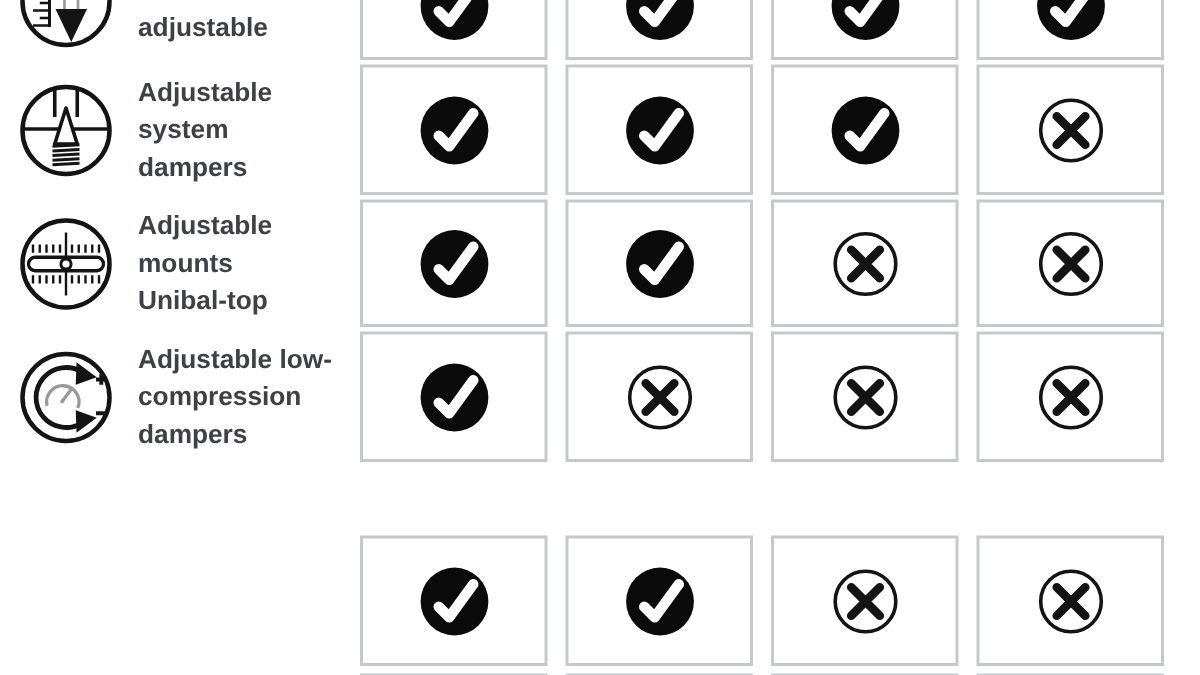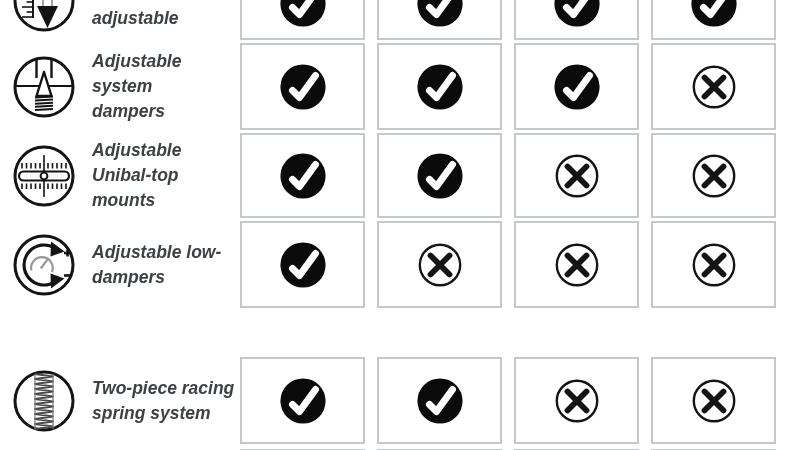--- a/index.html
+++ b/index.html
@@ -7,21 +7,20 @@
     width: 800px; height: 450px;
     overflow: hidden;
     background: #ffffff;
     font-family: "Liberation Sans", sans-serif;
   }
   .screen {
     position: relative;
     width: 800px; height: 450px;
     overflow: hidden;
     background: #ffffff;
-    font-style: italic;
   }
   .label-cell {
     position: absolute;
     left: 0; width: 240px;
     display: flex;
     align-items: center;
     box-sizing: border-box;
   }
   .icon-slot {
     flex: 0 0 62px;
@@ -171,22 +170,22 @@
           <line x1="17.5" y1="-13" x2="17.5" y2="-7.5" stroke="#141414" stroke-width="1.6"></line>
           <line x1="17.5" y1="7.5" x2="17.5" y2="13" stroke="#141414" stroke-width="1.6"></line>
           <line x1="22" y1="-13" x2="22" y2="-7.5" stroke="#141414" stroke-width="1.6"></line>
           <line x1="22" y1="7.5" x2="22" y2="13" stroke="#141414" stroke-width="1.6"></line>
           <rect x="-25" y="-4.5" width="50" height="9" rx="4.5" fill="#ffffff" stroke="#141414" stroke-width="2.2"></rect>
           <circle cx="0" cy="0" r="3.4" fill="#ffffff" stroke="#141414" stroke-width="2"></circle>
         </svg>
       </span>
       <span class="label-text">
         <span>Adjustable</span>
+        <span>mounts</span>
         <span>Unibal-top</span>
-        <span>mounts</span>
       </span>
     </div>
     <div class="cell" style="left: 240px; top: 133px; height: 85px;">
       <svg width="46" height="46" viewBox="-23 -23 46 46">
         <circle cx="0" cy="0" r="22.6" fill="#0b0b0b"></circle>
         <path d="M -10.5 3.5 L -3.5 10.5 L 12.5 -11.5" stroke="#ffffff" stroke-width="7" fill="none" stroke-linecap="round" stroke-linejoin="round"></path>
       </svg>
     </div>
     <div class="cell" style="left: 377px; top: 133px; height: 85px;">
       <svg width="46" height="46" viewBox="-23 -23 46 46">
@@ -216,20 +215,21 @@
           <line x1="20" y1="-12" x2="27" y2="-12" stroke="#141414" stroke-width="2.6"></line>
           <line x1="23.5" y1="-15.5" x2="23.5" y2="-8.5" stroke="#141414" stroke-width="2.6"></line>
           <line x1="20" y1="10.5" x2="27" y2="10.5" stroke="#141414" stroke-width="2.6"></line>
           <path d="M -12.6 5.5 A 10.8 10.8 0 1 1 7.9 7.0" stroke="#999999" stroke-width="2.2" fill="none"></path>
           <line x1="-2.5" y1="2.5" x2="4.5" y2="-6.8" stroke="#999999" stroke-width="2.2"></line>
           <circle cx="-2.5" cy="2.5" r="1.3" fill="#999999"></circle>
         </svg>
       </span>
       <span class="label-text">
         <span>Adjustable low-</span>
+        <span>compression</span>
         <span>dampers</span>
       </span>
     </div>
     <div class="cell" style="left: 240px; top: 221px; height: 87px;">
       <svg width="46" height="46" viewBox="-23 -23 46 46">
         <circle cx="0" cy="0" r="22.6" fill="#0b0b0b"></circle>
         <path d="M -10.5 3.5 L -3.5 10.5 L 12.5 -11.5" stroke="#ffffff" stroke-width="7" fill="none" stroke-linecap="round" stroke-linejoin="round"></path>
       </svg>
     </div>
     <div class="cell" style="left: 377px; top: 221px; height: 87px;">
@@ -242,34 +242,20 @@
       <svg width="46" height="46" viewBox="-23 -23 46 46">
         <circle cx="0" cy="0" r="20.2" fill="#ffffff" stroke="#141414" stroke-width="2.4"></circle>
         <path d="M -9.5 -9.5 L 9.5 9.5 M 9.5 -9.5 L -9.5 9.5" stroke="#141414" stroke-width="5.8" stroke-linecap="round"></path>
       </svg>
     </div>
     <div class="cell" style="left: 651px; top: 221px; height: 87px;">
       <svg width="46" height="46" viewBox="-23 -23 46 46">
         <circle cx="0" cy="0" r="20.2" fill="#ffffff" stroke="#141414" stroke-width="2.4"></circle>
         <path d="M -9.5 -9.5 L 9.5 9.5 M 9.5 -9.5 L -9.5 9.5" stroke="#141414" stroke-width="5.8" stroke-linecap="round"></path>
       </svg>
-    </div>
-    <div class="label-cell" style="top: 357px; height: 87px;">
-      <span class="icon-slot">
-        <svg width="62" height="62" viewBox="-31 -31 62 62" fill="none">
-          <circle cx="0" cy="0" r="29" stroke="#141414" stroke-width="3"></circle>
-          <path d="M -9 -27 L 9 -24.5 L -9 -22 L 9 -19.5 L -9 -17 L 9 -14.5 L -9 -12 L 9 -9.5 L -9 -7 L 9 -4.5 L -9 -2 L 9 0.5 L -9 3 L 9 5.5 L -9 8 L 9 10.5 L -9 13 L 9 15.5 L -9 18 L 9 20.5 L -9 23 L 9 25.5 L -9 28" stroke="#4b4b4b" stroke-width="1.8" fill="none" stroke-linejoin="round"></path>
-          <line x1="-9" y1="-27" x2="-9" y2="28" stroke="#777777" stroke-width="1.2"></line>
-          <line x1="9" y1="-27" x2="9" y2="28" stroke="#777777" stroke-width="1.2"></line>
-        </svg>
-      </span>
-      <span class="label-text">
-        <span>Two-piece racing</span>
-        <span>spring system</span>
-      </span>
     </div>
     <div class="cell" style="left: 240px; top: 357px; height: 87px;">
       <svg width="46" height="46" viewBox="-23 -23 46 46">
         <circle cx="0" cy="0" r="22.6" fill="#0b0b0b"></circle>
         <path d="M -10.5 3.5 L -3.5 10.5 L 12.5 -11.5" stroke="#ffffff" stroke-width="7" fill="none" stroke-linecap="round" stroke-linejoin="round"></path>
       </svg>
     </div>
     <div class="cell" style="left: 377px; top: 357px; height: 87px;">
       <svg width="46" height="46" viewBox="-23 -23 46 46">
         <circle cx="0" cy="0" r="22.6" fill="#0b0b0b"></circle>

